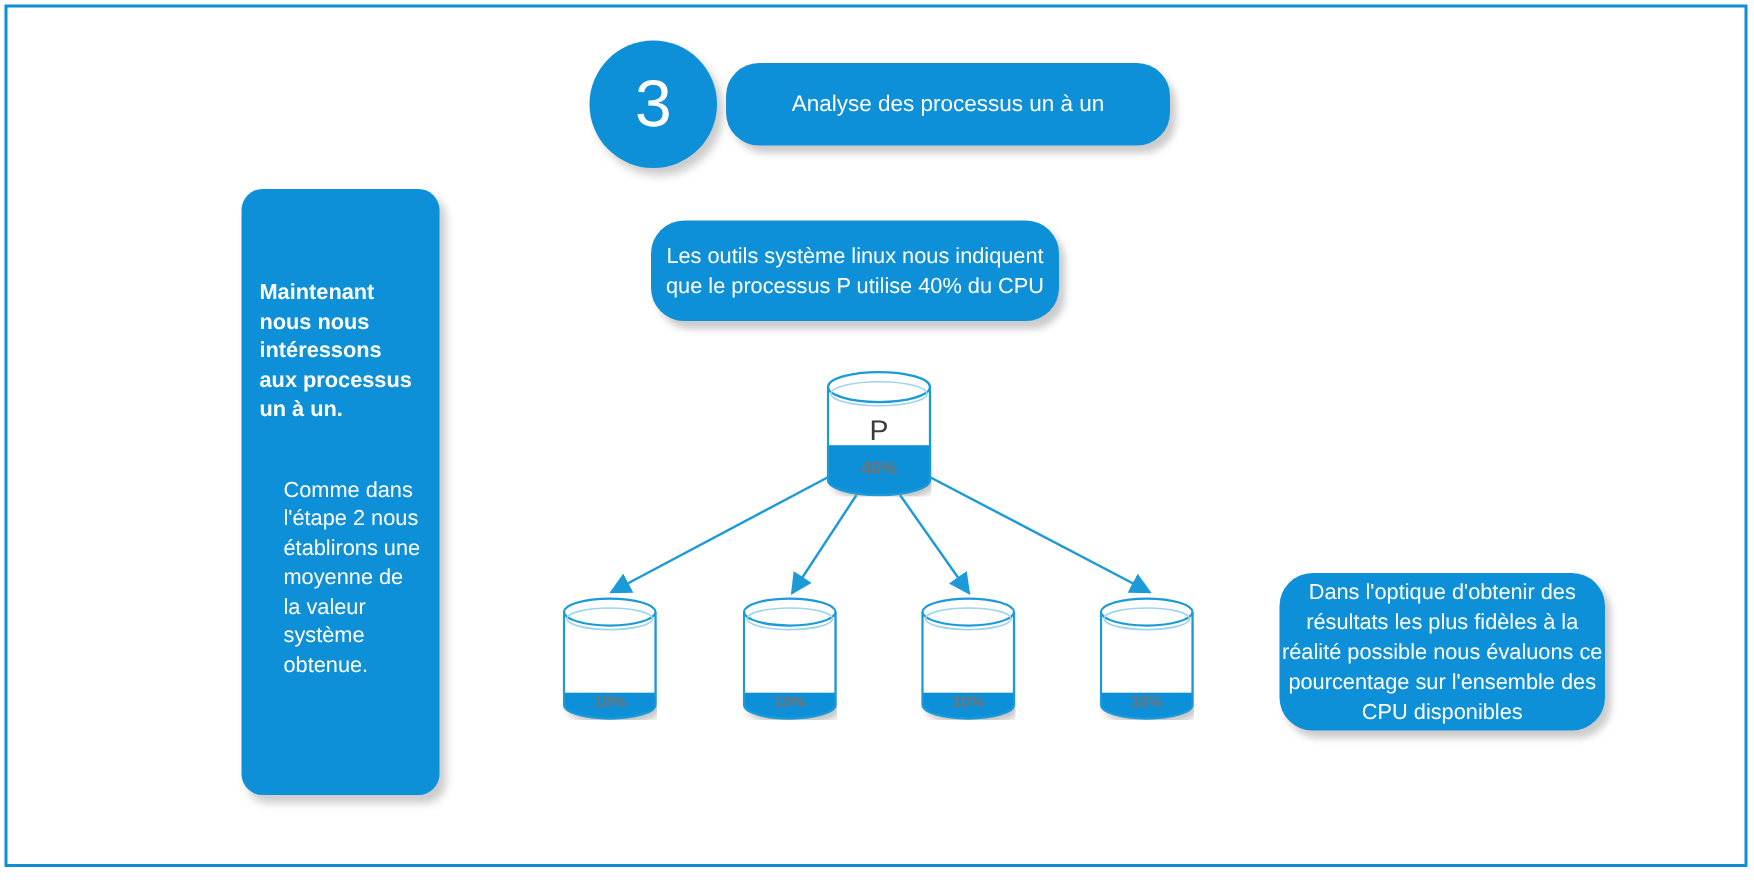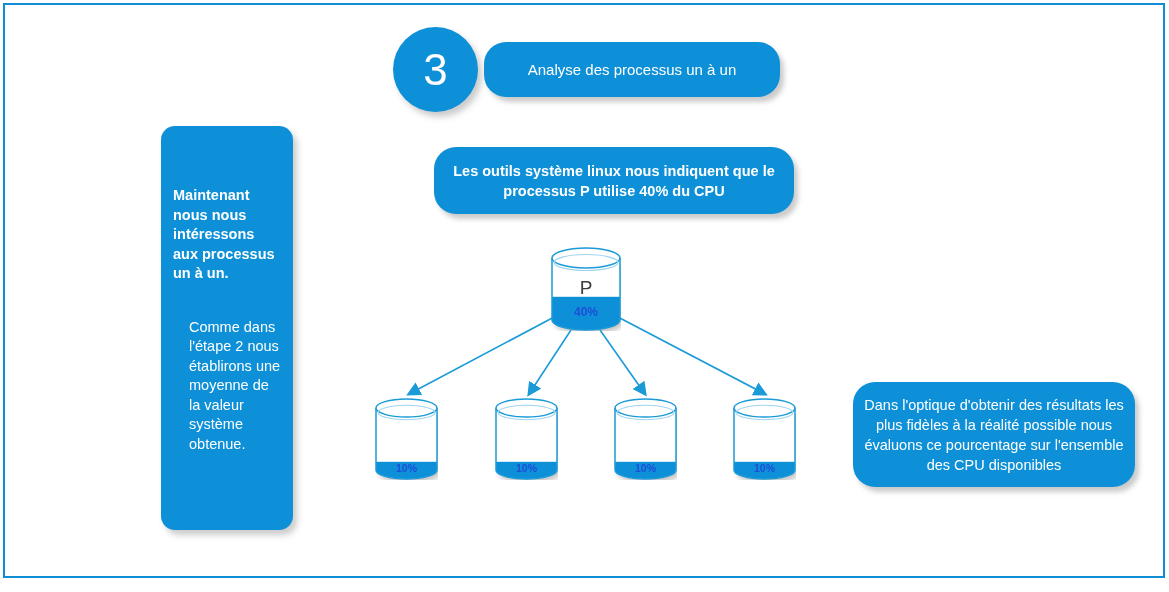--- a/index.html
+++ b/index.html
@@ -70,33 +70,32 @@
     width: 296px;
     height: 55px;
     font-size: 15px;
     z-index: 2;
   }
 
   
   #info-top {
     left: 434px;
     top: 147px;
-    width: 360px;
+    width: 272px;
     height: 67px;
     font-size: 14.5px;
     line-height: 20px;
     padding: 0 8px;
-    font-weight: bold;
   }
 
   
   #info-right {
     left: 853px;
     top: 382px;
-    width: 282px;
+    width: 217px;
     height: 105px;
     font-size: 14.5px;
     line-height: 20px;
     padding: 0 0;
   }
 
   
   #panel-left {
     position: absolute;
     left: 161px;
@@ -131,21 +130,21 @@
     position: absolute;
     width: 100%;
     text-align: center;
     color: #3b3b3b;
     pointer-events: none;
   }
   .cyl-label-fill {
     position: absolute;
     width: 100%;
     text-align: center;
-    color: #1d4ed8;
+    color: #737373;
     font-weight: bold;
     pointer-events: none;
   }
 
   #arrow-layer {
     position: absolute;
     left: 0;
     top: 0;
     width: 1169px;
     height: 592px;

